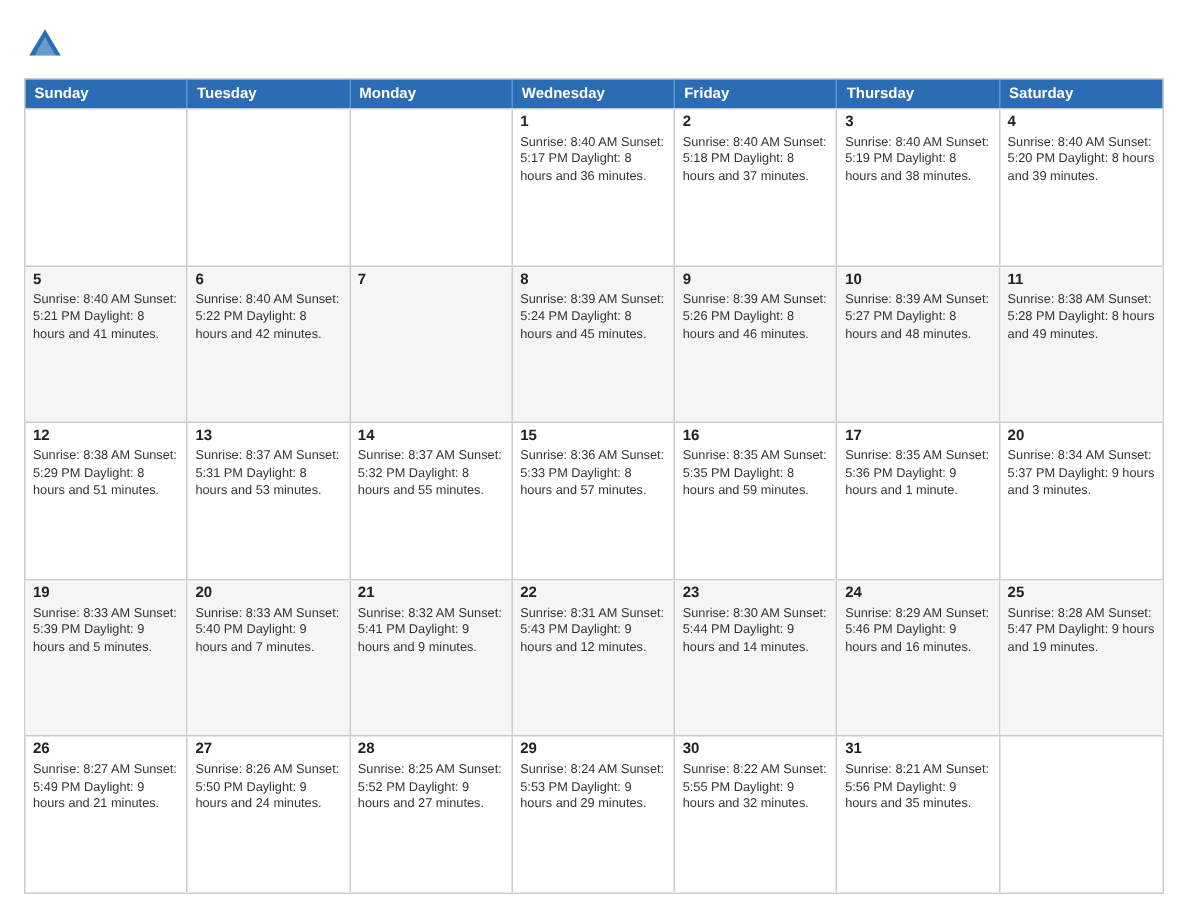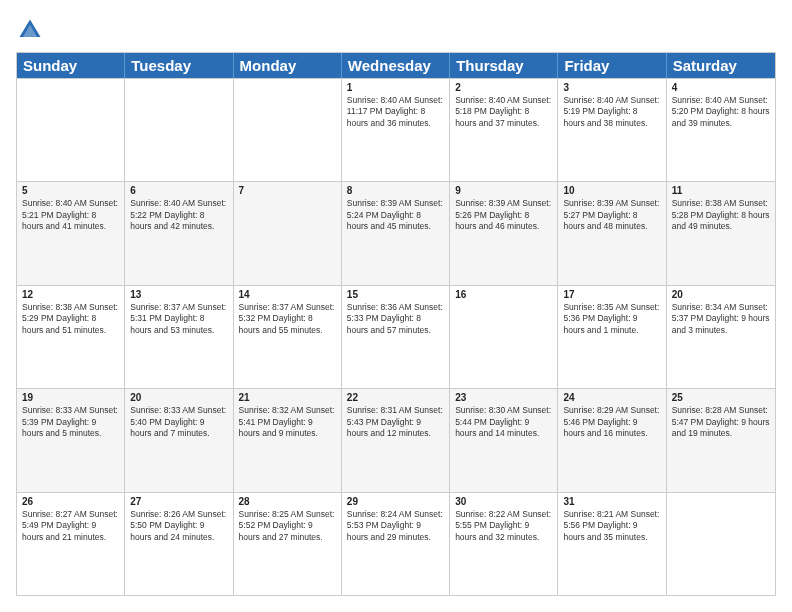--- a/index.html
+++ b/index.html
@@ -66,21 +66,21 @@
       flex-direction: column;
       border: 1px solid #ccc;
     }
     .cal-header {
       display: grid;
       grid-template-columns: repeat(7, 1fr);
       background: #2a6db5;
     }
     .cal-header-cell {
       color: #fff;
-      font-size: 15px;
+      font-size: 10px;
       font-weight: bold;
       padding: 4px 6px;
       text-align: left;
       border-right: 1px solid #5599d0;
     }
     .cal-header-cell:last-child { border-right: none; }
     .cal-body {
       display: flex;
       flex-direction: column;
       flex: 1;
@@ -137,33 +137,33 @@
       <div class="location"></div>
     </div>
   </div>
 
   <div class="calendar">
     <div class="cal-header">
     <div class="cal-header-cell">Sunday</div>
         <div class="cal-header-cell">Tuesday</div>
         <div class="cal-header-cell">Monday</div>
         <div class="cal-header-cell">Wednesday</div>
+        <div class="cal-header-cell">Friday</div>
         <div class="cal-header-cell">Thursday</div>
-        <div class="cal-header-cell">Friday</div>
         <div class="cal-header-cell">Saturday</div>
       </div>
     <div class="cal-body">
     <div class="cal-row">
           <div class="cal-cell"></div>
           <div class="cal-cell"></div>
           <div class="cal-cell"></div>
           <div class="cal-cell">
             <div class="day-num">1</div>
             <div class="day-info">Sunrise: 8:40 AM
-Sunset: 11:17 PM
+Sunset: 5:17 PM
 Daylight: 8 hours
 and 36 minutes.</div>
           </div>
           <div class="cal-cell">
             <div class="day-num">2</div>
             <div class="day-info">Sunrise: 8:40 AM
 Sunset: 5:18 PM
 Daylight: 8 hours
 and 37 minutes.</div>
           </div>
@@ -253,20 +253,24 @@
           </div>
           <div class="cal-cell">
             <div class="day-num">15</div>
             <div class="day-info">Sunrise: 8:36 AM
 Sunset: 5:33 PM
 Daylight: 8 hours
 and 57 minutes.</div>
           </div>
           <div class="cal-cell">
             <div class="day-num">16</div>
+            <div class="day-info">Sunrise: 8:35 AM
+Sunset: 5:35 PM
+Daylight: 8 hours
+and 59 minutes.</div>
           </div>
           <div class="cal-cell">
             <div class="day-num">17</div>
             <div class="day-info">Sunrise: 8:35 AM
 Sunset: 5:36 PM
 Daylight: 9 hours
 and 1 minute.</div>
           </div>
           <div class="cal-cell">
             <div class="day-num">20</div>

